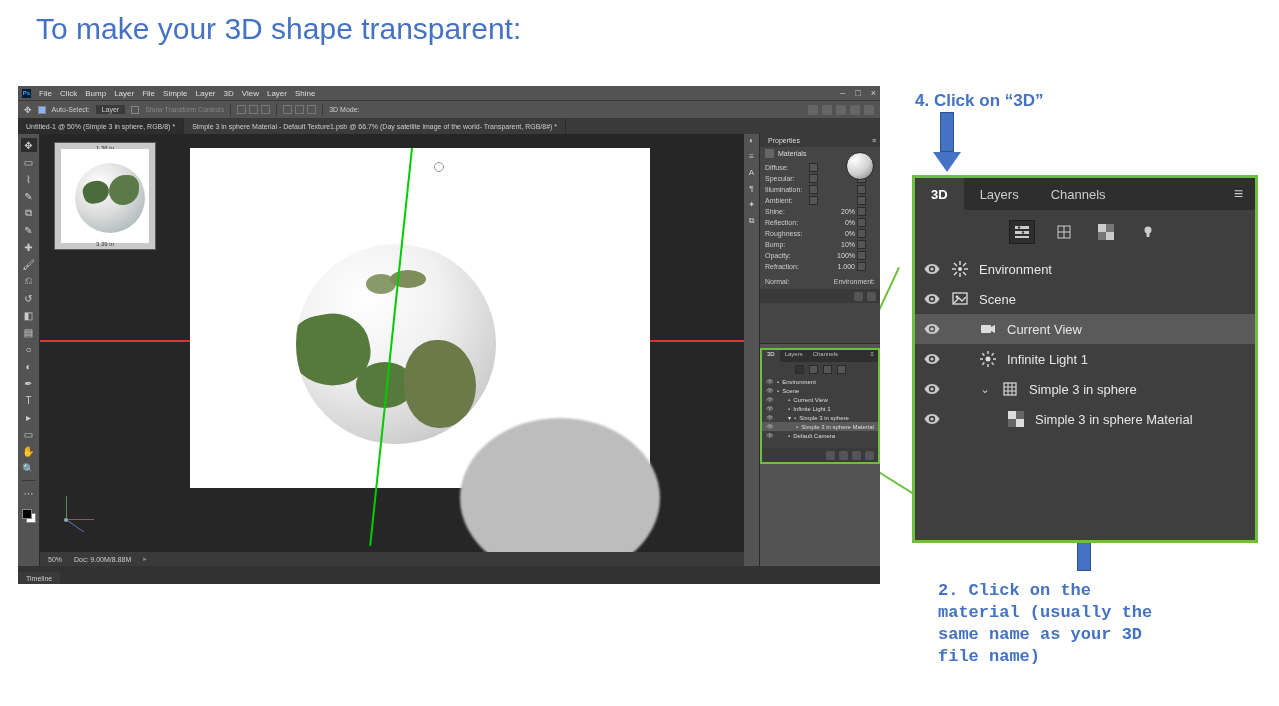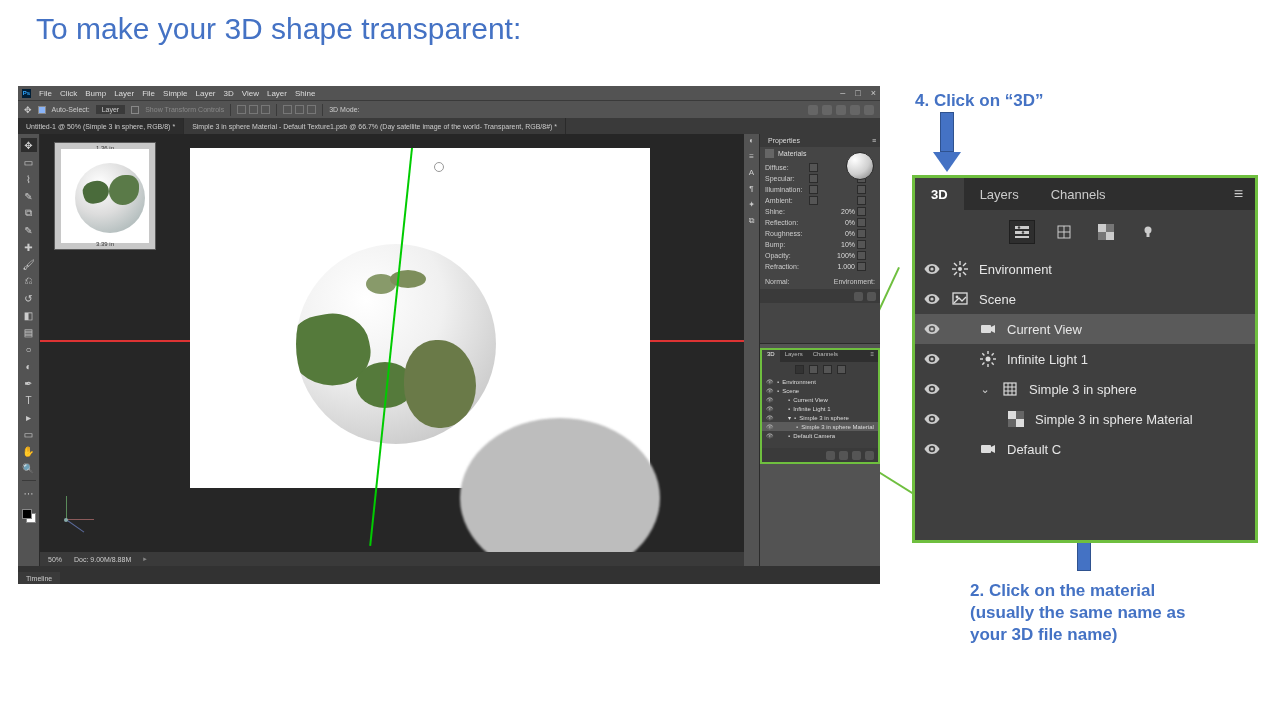--- a/index.html
+++ b/index.html
@@ -23,21 +23,21 @@
 
   
   .callout {
     position: absolute;
     color: #4472C4;
     font-weight: 700;
     font-size: 17px;
     line-height: 1.3;
   }
   .callout-1 { left: 915px; top: 90px; }
-  .callout-2 { left: 970px; top: 580px; width: 220px; }
+  .callout-2 { left: 938px; top: 580px; width: 220px; font-family: Liberation Mono, monospace; }
 
   
   .arrow-down {
     position: absolute;
     left: 938px; top: 112px;
     width: 18px; height: 60px;
     display:flex;flex-direction:column;align-items:center;
   }
   .arrow-down .shaft { width:14px; height:40px; background:#4472C4; border:1px solid #2F528F;}
   .arrow-down .head {
@@ -670,30 +670,14 @@
         <span class="ricon">
           <svg viewBox="0 0 16 16">
             <rect x="0" y="0" width="8" height="8" fill="#ddd"></rect>
             <rect x="8" y="8" width="8" height="8" fill="#ddd"></rect>
             <rect x="8" y="0" width="8" height="8" fill="#666"></rect>
             <rect x="0" y="8" width="8" height="8" fill="#666"></rect>
           </svg>
         </span>
         <span>Simple 3 in sphere Material</span>
       </div>
-      <div class="zrow">
-        <span class="eye">
-          <svg viewBox="0 0 16 16">
-            <path d="M8 3C4 3 1.3 6.2.5 8c.8 1.8 3.5 5 7.5 5s6.7-3.2 7.5-5C14.7 6.2 12 3 8 3zm0 8.2A3.2 3.2 0 118 4.8a3.2 3.2 0 010 6.4z"></path>
-            <circle cx="8" cy="8" r="1.6"></circle>
-          </svg>
-        </span>
-        <span class="indent-1"></span>
-        <span class="ricon">
-          <svg viewBox="0 0 16 16">
-            <rect x="1" y="4" width="10" height="8" rx="1"></rect>
-            <polygon points="11,6 15,4 15,12 11,10"></polygon>
-          </svg>
-        </span>
-        <span>Default C</span>
-      </div>
     </div>
 </div>
 
 </body></html>

